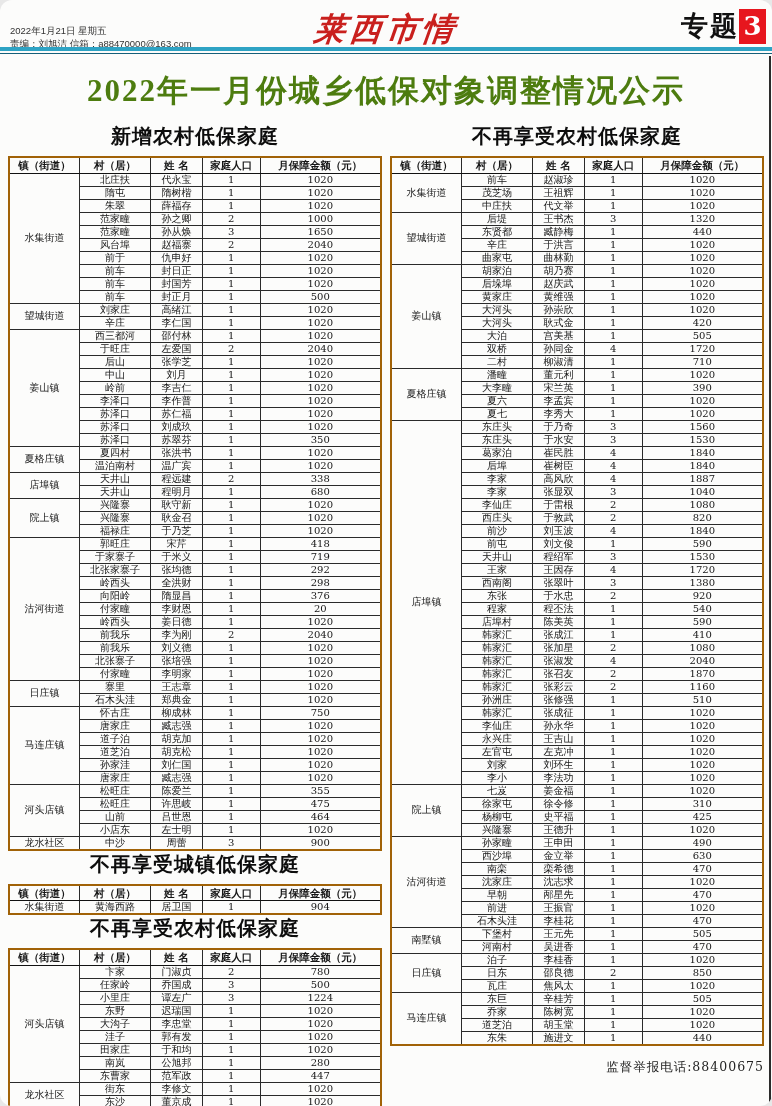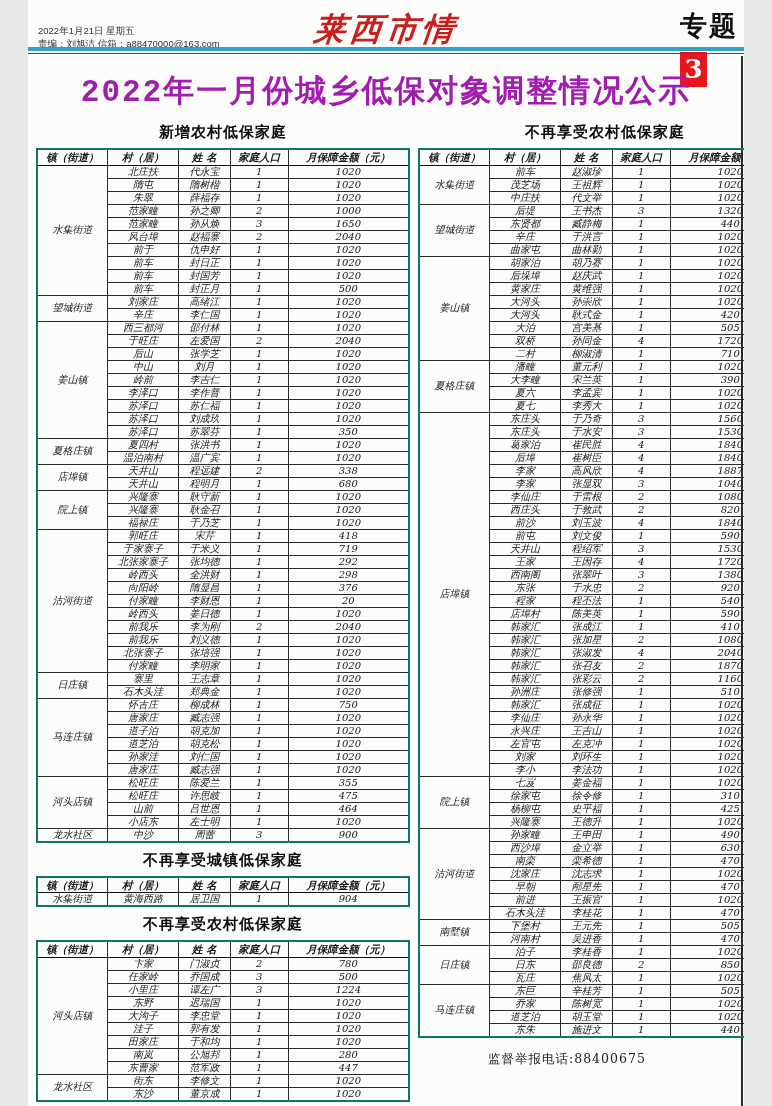--- a/index.html
+++ b/index.html
@@ -1,67 +1,66 @@
 <!DOCTYPE html>
 <html><head>
 <meta charset="utf-8">
 <style>
   * { margin:0; padding:0; box-sizing:border-box; }
   html,body { background:#e8e8e8; }
   body { font-family:"Liberation Sans", sans-serif; }
   .page {
-    position:relative; width:716px; height:1106px; margin:0 auto;
-    background:#fcfcfb; overflow:hidden; color:#1c1c1c;
+    position:relative; width:772px; height:1106px; margin:0 auto;
+    background:#fcfcfb; overflow:hidden; color:#1c1c1c;border-radius:12px;
   }
   
   .hdr-meta { position:absolute; left:10px; top:24px; font-size:9.5px; line-height:13px; color:#333; }
   .masthead {
     position:absolute; left:0; right:0; top:8px; text-align:center;
     font-family:"DejaVu Serif", serif; font-style:italic; font-weight:900;
     font-size:32px; color:#c9201d; letter-spacing:4px; transform:skewX(-6deg);
   }
-  .hdr-right { position:absolute; right:6px; top:8px; display:flex; align-items:flex-start; gap:8px;flex-direction:column; }
+  .hdr-right { position:absolute; right:6px; top:8px; display:flex; align-items:flex-end; gap:0; }
   .section-label { font-size:27px; font-weight:900; letter-spacing:2px; color:#111; }
   .pagebox {
     display:inline-block; width:27px; height:35px; background:#e7161e; color:#fff;
     font-size:26px; font-weight:bold; text-align:center; line-height:35px;
     font-family:"DejaVu Serif", serif;
   }
   .rule-teal { position:absolute; left:0; right:0; top:47px; height:4px; background:#2ea3c4; }
   .rule-dark { position:absolute; left:0; right:0; top:53px; height:1px; background:#16607a; }
   .page-edge { position:absolute; right:1px; top:56px; bottom:0; width:2px; background:#2b2b2b; }
   
   .main-title {
     position:absolute; left:0; right:0; top:70px; text-align:center;
-    font-size:31px; font-weight:900; letter-spacing:2px; color:#a21caf;
-    font-family:Liberation Mono, monospace;
+    font-size:31px; font-weight:900; letter-spacing:2px; color:#4d7c0f;
+    font-family:Liberation Serif, serif;
   }
   
   .col { position:absolute; top:118px; }
   #col-left  { left:8px;  width:374px; }
   #col-right { left:390px; width:374px; }
   .tbl-title {
-    text-align:center; font-size:15px; font-weight:bold; color:#0d0d0d;
+    text-align:center; font-size:20px; font-weight:bold; color:#0d0d0d;
     margin:5px 0 6px 0; letter-spacing:1px;
   }
-  .tbl-block + .tbl-block .tbl-title { margin-top:8px;font-family:Liberation Mono, monospace; }
+  .tbl-block + .tbl-block .tbl-title { margin-top:0;font-family:Liberation Mono, monospace; }
   table.data-table {
     width:100%; border-collapse:collapse; table-layout:fixed;
-    border:2px solid #0f766e;
-    font-style:italic;
+    border:2px solid #a16207;
   }
   .data-table th, .data-table td {
     border:1px solid #2a2a2a; text-align:center; vertical-align:middle;
     padding:0; height:13px; line-height:12px; font-size:10px;
     font-family:"DejaVu Serif", serif; font-weight:normal;
     white-space:nowrap; overflow:hidden; color:#161616;
   }
   .data-table thead th { font-weight:bold; height:16px; font-size:10.5px; border-bottom:1px solid #111; }
   .hotline {
-    margin-top:13px; text-align:left; padding-left:70px;
+    margin-top:13px; text-align:right; padding-left:70px;
     font-size:12.5px; letter-spacing:1px; color:#222;
     font-family:"DejaVu Serif", serif;
   }
 </style>
 </head>
 <body>
 
 <div class="page">
 
   <div class="hdr-meta">

